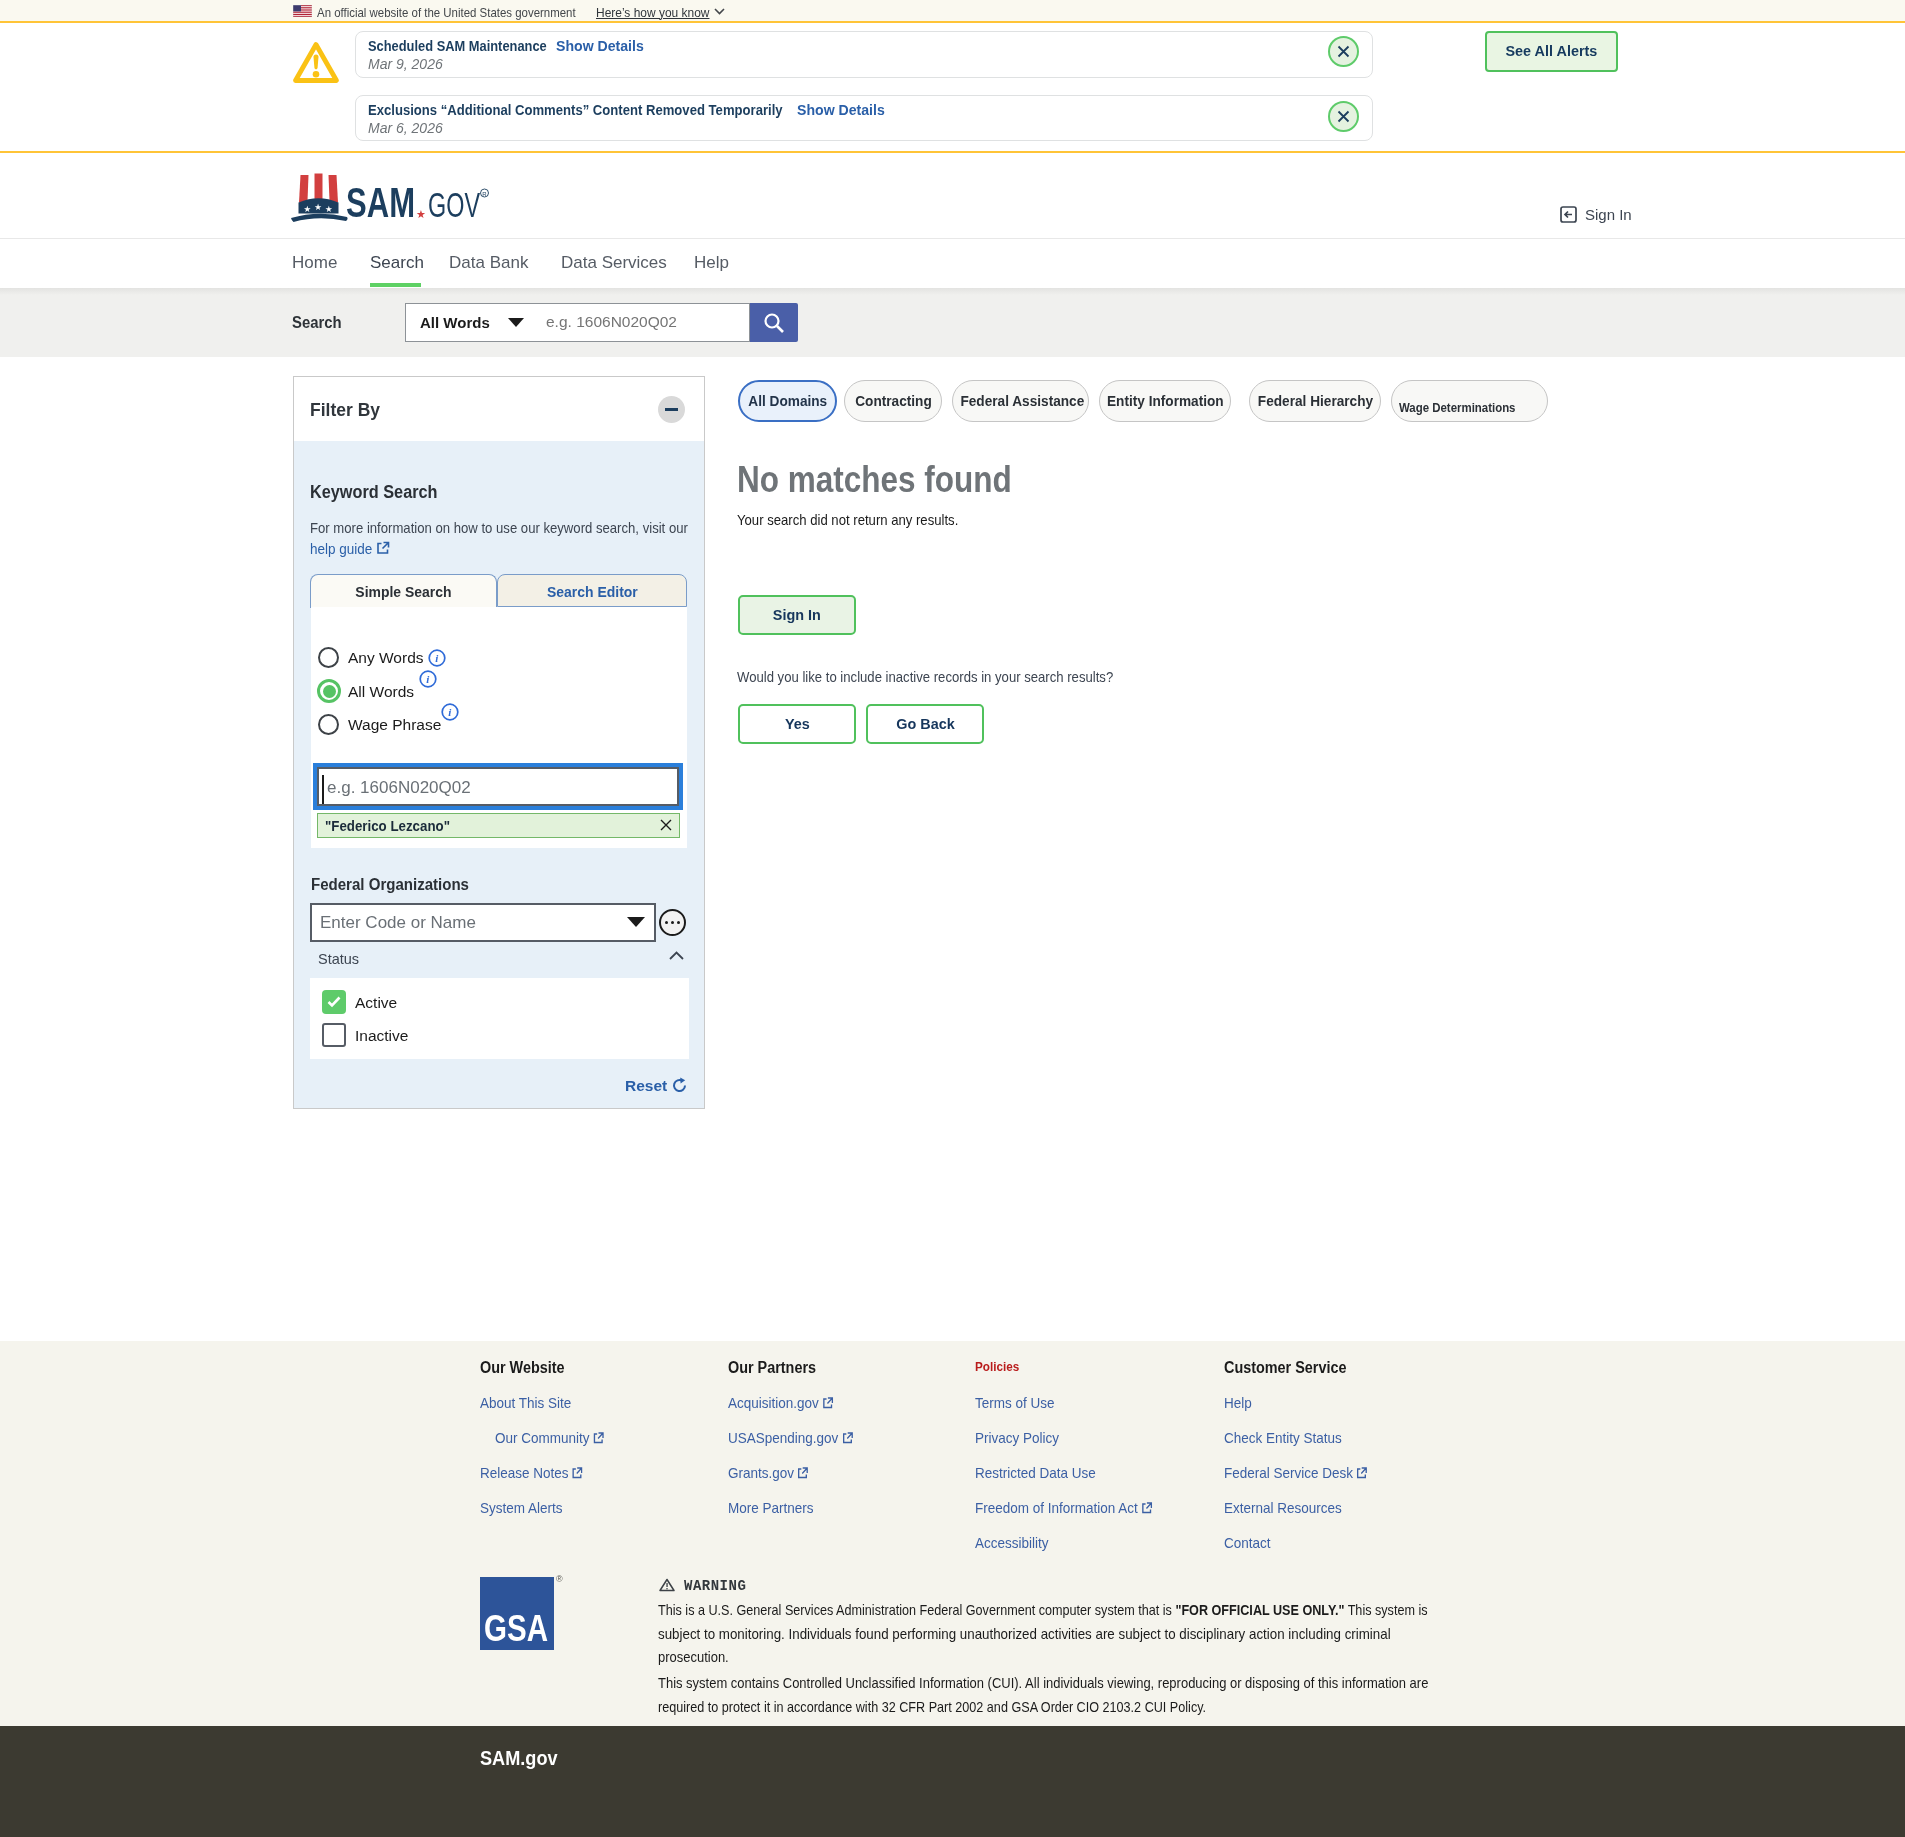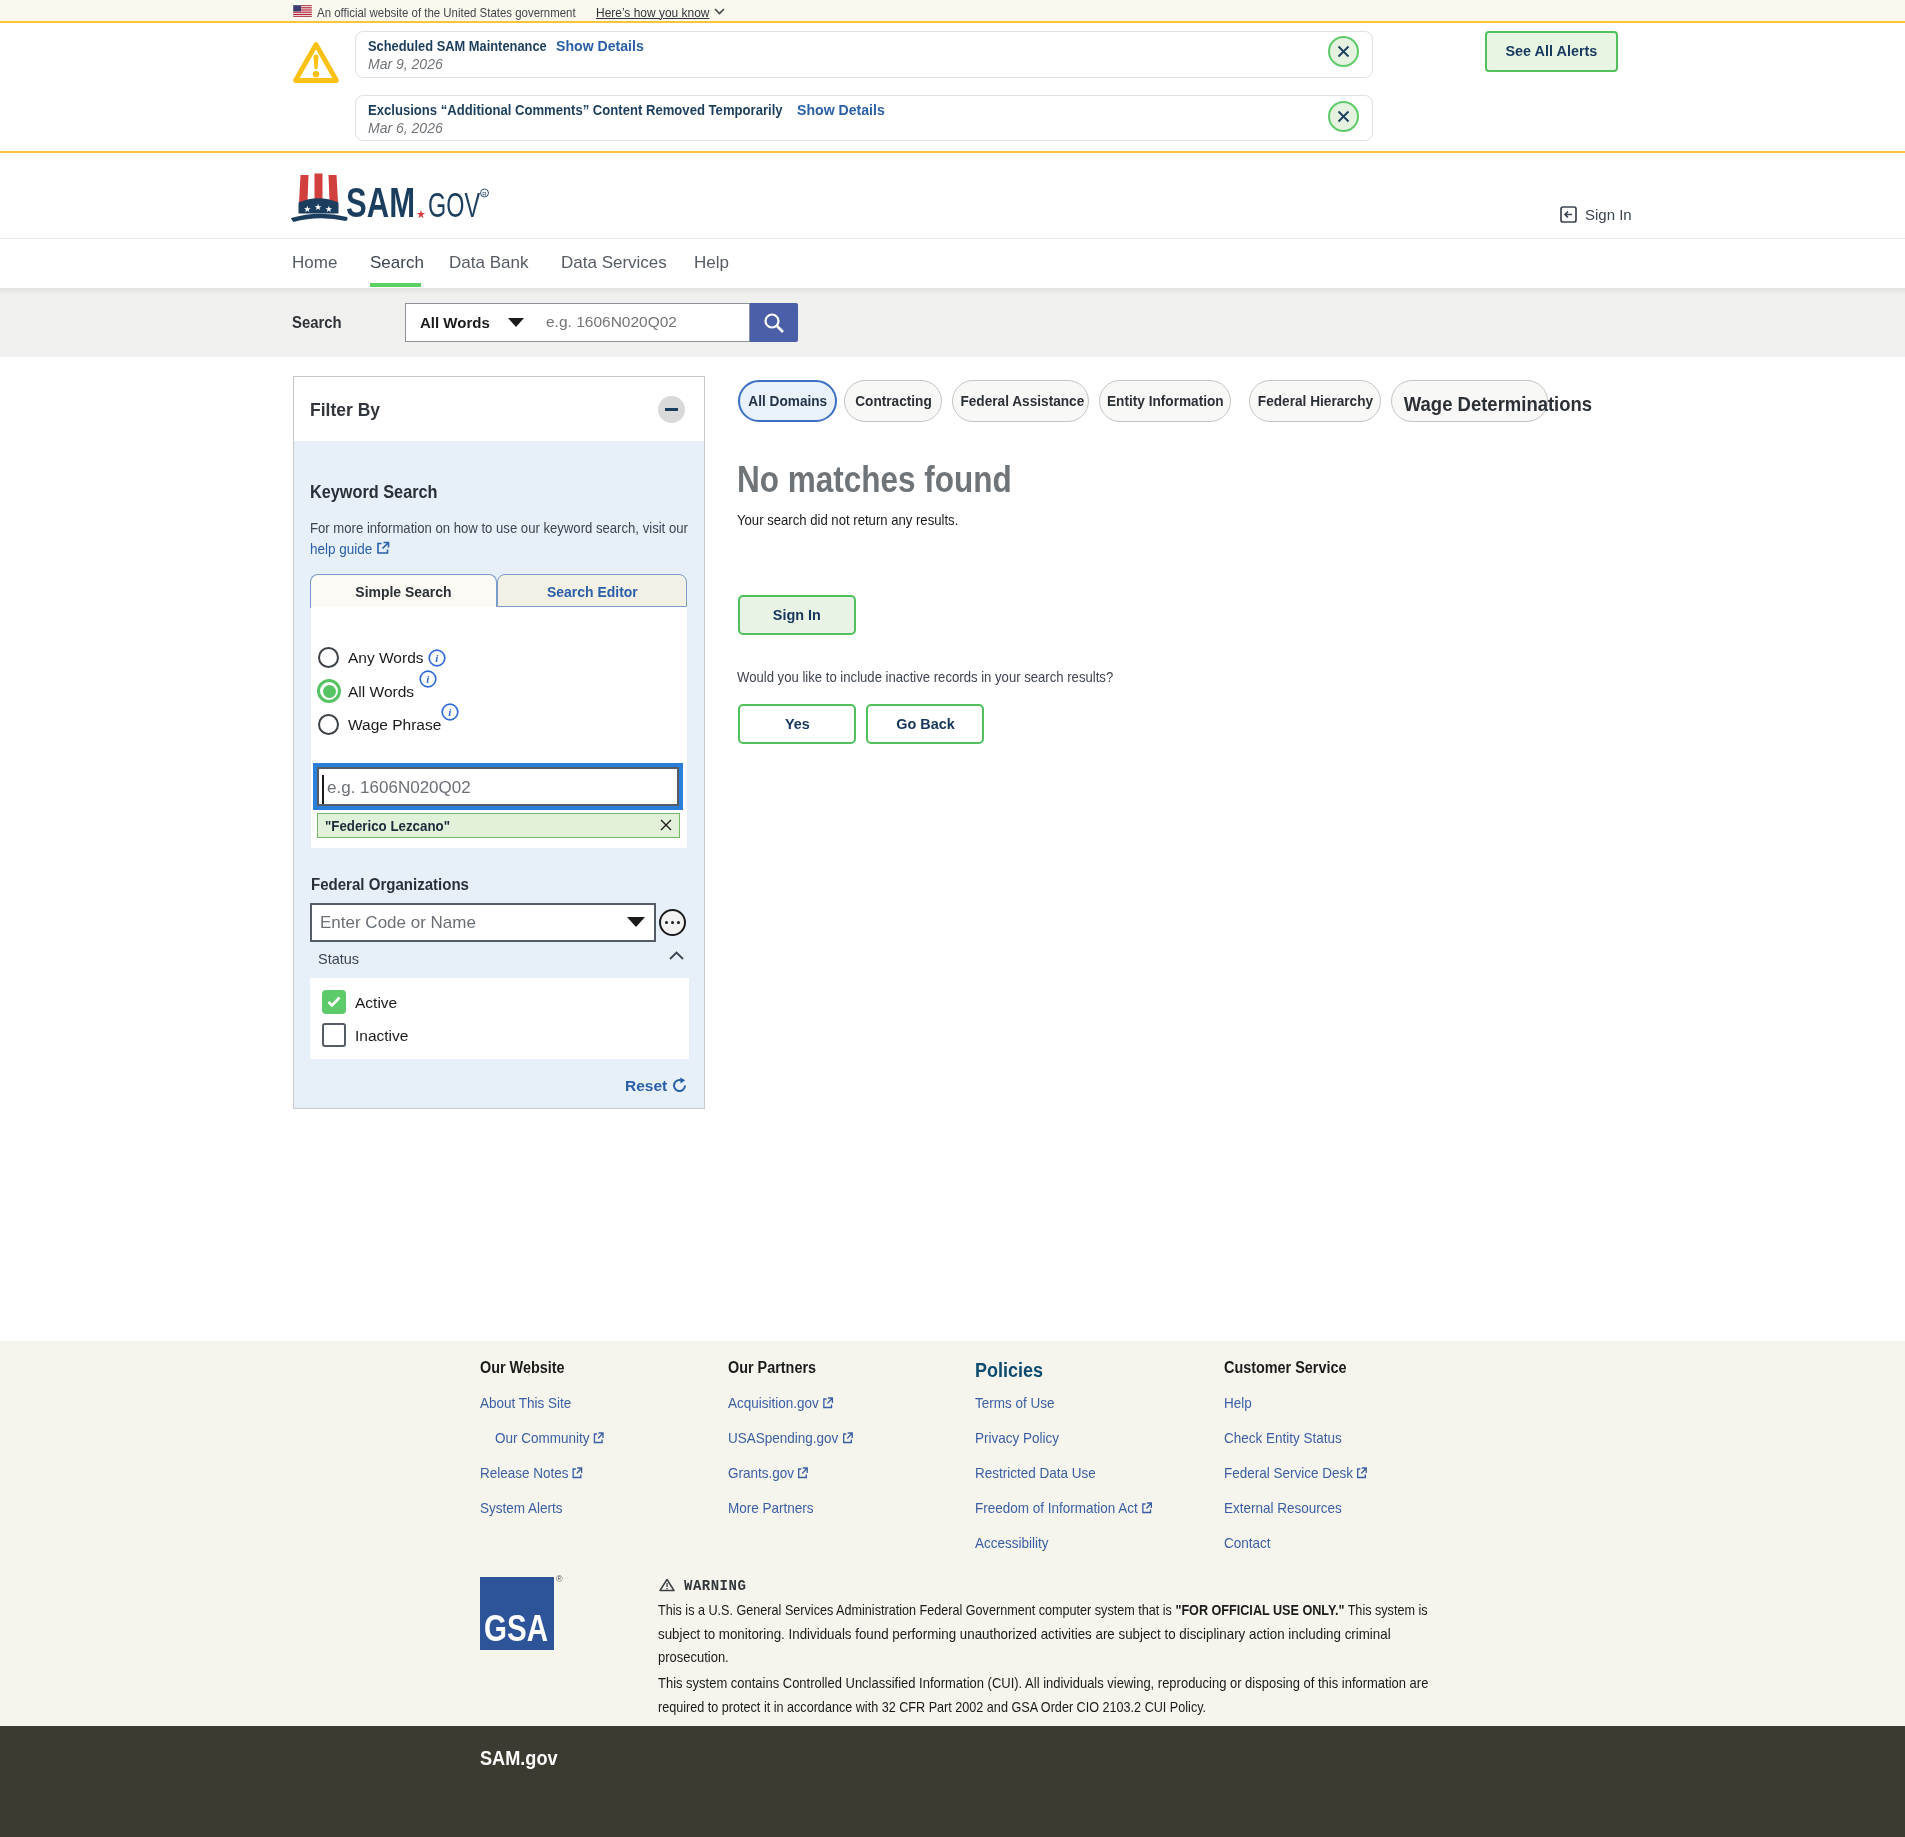--- a/index.html
+++ b/index.html
@@ -191,21 +191,21 @@
 <div class="abs" style="left:738px;top:392px;width:99px;text-align:center;font-size:15.5px;font-weight:bold;color:#23344a;"><span class="sxc" style="transform:scaleX(0.88);">All Domains</span></div>
 <div class="abs" style="left:844px;top:380px;width:98px;height:42px;border-radius:21px;background:#f8f8f6;border:1px solid #c5c5c5;"></div>
 <div class="abs" style="left:844px;top:392px;width:98px;text-align:center;font-size:15.5px;font-weight:bold;color:#2b3036;"><span class="sxc" style="transform:scaleX(0.88);">Contracting</span></div>
 <div class="abs" style="left:952px;top:380px;width:137px;height:42px;border-radius:21px;background:#f8f8f6;border:1px solid #c5c5c5;"></div>
 <div class="abs" style="left:952px;top:392px;width:137px;text-align:center;font-size:15.5px;font-weight:bold;color:#2b3036;"><span class="sxc" style="transform:scaleX(0.88);">Federal Assistance</span></div>
 <div class="abs" style="left:1099px;top:380px;width:132px;height:42px;border-radius:21px;background:#f8f8f6;border:1px solid #c5c5c5;"></div>
 <div class="abs" style="left:1099px;top:392px;width:132px;text-align:center;font-size:15.5px;font-weight:bold;color:#2b3036;"><span class="sxc" style="transform:scaleX(0.88);">Entity Information</span></div>
 <div class="abs" style="left:1249px;top:380px;width:132px;height:42px;border-radius:21px;background:#f8f8f6;border:1px solid #c5c5c5;"></div>
 <div class="abs" style="left:1249px;top:392px;width:132px;text-align:center;font-size:15.5px;font-weight:bold;color:#2b3036;"><span class="sxc" style="transform:scaleX(0.88);">Federal Hierarchy</span></div>
 <div class="abs" style="left:1391px;top:380px;width:157px;height:42px;border-radius:21px;background:#f8f8f6;border:1px solid #c5c5c5;"></div>
-<div class="abs" style="left:1391px;top:392px;width:157px;text-align:right;font-size:21px;font-weight:bold;color:#2b3036;"><span class="sxc" style="transform:scaleX(0.88);">Wage Determinations</span></div>
+<div class="abs" style="left:1391px;top:400px;width:157px;text-align:left;font-size:13px;font-weight:bold;color:#2b3036;"><span class="sxc" style="transform:scaleX(0.88);">Wage Determinations</span></div>
 
 <div class="abs" style="left:737px;top:459px;font-size:36px;font-weight:bold;color:#6f7478;"><span class="sx" style="transform:scaleX(0.875);">No matches found</span></div>
 <div class="abs" style="left:737px;top:511px;font-size:15px;color:#1b1b1b;"><span class="sx" style="transform:scaleX(0.875);">Your search did not return any results.</span></div>
 <div class="abs" style="left:738px;top:595px;width:118px;height:40px;background:#e9f3e5;border:2.5px solid #50c15c;border-radius:5px;"></div>
 <div class="abs" style="left:738px;top:606px;width:118px;text-align:center;font-size:15.5px;font-weight:bold;color:#16365c;"><span class="sxc" style="transform:scaleX(0.93);">Sign In</span></div>
 <div class="abs" style="left:737px;top:668px;font-size:15px;color:#3d4551;"><span class="sx" style="transform:scaleX(0.875);">Would you like to include inactive records in your search results?</span></div>
 <div class="abs" style="left:738px;top:704px;width:118px;height:40px;background:#fff;border:2.5px solid #50c15c;border-radius:5px;"></div>
 <div class="abs" style="left:738px;top:715px;width:118px;text-align:center;font-size:15.5px;font-weight:bold;color:#16365c;"><span class="sxc" style="transform:scaleX(0.93);">Yes</span></div>
 <div class="abs" style="left:866px;top:704px;width:118px;height:40px;background:#fff;border:2.5px solid #50c15c;border-radius:5px;"></div>
 <div class="abs" style="left:866px;top:715px;width:118px;text-align:center;font-size:15.5px;font-weight:bold;color:#16365c;"><span class="sxc" style="transform:scaleX(0.93);">Go Back</span></div>
@@ -229,21 +229,21 @@
         </svg></span></div>
 <div class="abs" style="left:728px;top:1429px;font-size:15px;color:#3b5fa4;"><span class="sx" style="transform:scaleX(0.9);">USASpending.gov<svg style="margin-left:4px;vertical-align:-1px;" width="12" height="12" viewBox="0 0 12 12">
           <path d="M4.5 2 H1.5 V10.5 H10 V7.5" fill="none" stroke="#3b5fa4" stroke-width="1.5"></path>
           <path d="M6 1 H11 V6 M11 1 L5.5 6.5" fill="none" stroke="#3b5fa4" stroke-width="1.5"></path>
         </svg></span></div>
 <div class="abs" style="left:728px;top:1464px;font-size:15px;color:#3b5fa4;"><span class="sx" style="transform:scaleX(0.9);">Grants.gov<svg style="margin-left:4px;vertical-align:-1px;" width="12" height="12" viewBox="0 0 12 12">
           <path d="M4.5 2 H1.5 V10.5 H10 V7.5" fill="none" stroke="#3b5fa4" stroke-width="1.5"></path>
           <path d="M6 1 H11 V6 M11 1 L5.5 6.5" fill="none" stroke="#3b5fa4" stroke-width="1.5"></path>
         </svg></span></div>
 <div class="abs" style="left:728px;top:1499px;font-size:15px;color:#3b5fa4;"><span class="sx" style="transform:scaleX(0.9);">More Partners</span></div>
-<div class="abs" style="left:975px;top:1359px;font-size:20px;font-weight:bold;color:#0c4a6e;"><span class="sx" style="transform:scaleX(0.9);">Policies</span></div>
+<div class="abs" style="left:975px;top:1359px;font-size:13px;font-weight:bold;color:#b91c1c;"><span class="sx" style="transform:scaleX(0.9);">Policies</span></div>
 <div class="abs" style="left:975px;top:1394px;font-size:15px;color:#3b5fa4;"><span class="sx" style="transform:scaleX(0.9);">Terms of Use</span></div>
 <div class="abs" style="left:975px;top:1429px;font-size:15px;color:#3b5fa4;"><span class="sx" style="transform:scaleX(0.9);">Privacy Policy</span></div>
 <div class="abs" style="left:975px;top:1464px;font-size:15px;color:#3b5fa4;"><span class="sx" style="transform:scaleX(0.9);">Restricted Data Use</span></div>
 <div class="abs" style="left:975px;top:1499px;font-size:15px;color:#3b5fa4;"><span class="sx" style="transform:scaleX(0.9);">Freedom of Information Act<svg style="margin-left:4px;vertical-align:-1px;" width="12" height="12" viewBox="0 0 12 12">
           <path d="M4.5 2 H1.5 V10.5 H10 V7.5" fill="none" stroke="#3b5fa4" stroke-width="1.5"></path>
           <path d="M6 1 H11 V6 M11 1 L5.5 6.5" fill="none" stroke="#3b5fa4" stroke-width="1.5"></path>
         </svg></span></div>
 <div class="abs" style="left:975px;top:1534px;font-size:15px;color:#3b5fa4;"><span class="sx" style="transform:scaleX(0.9);">Accessibility</span></div>
 <div class="abs" style="left:1224px;top:1359px;font-size:16px;font-weight:bold;color:#1b1b1b;"><span class="sx" style="transform:scaleX(0.9);">Customer Service</span></div>
 <div class="abs" style="left:1224px;top:1394px;font-size:15px;color:#3b5fa4;"><span class="sx" style="transform:scaleX(0.9);">Help</span></div>

